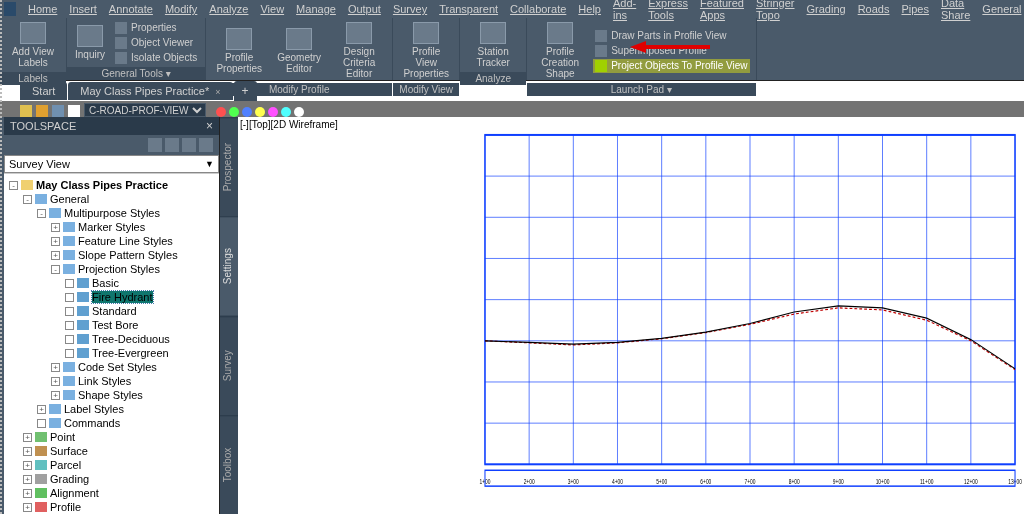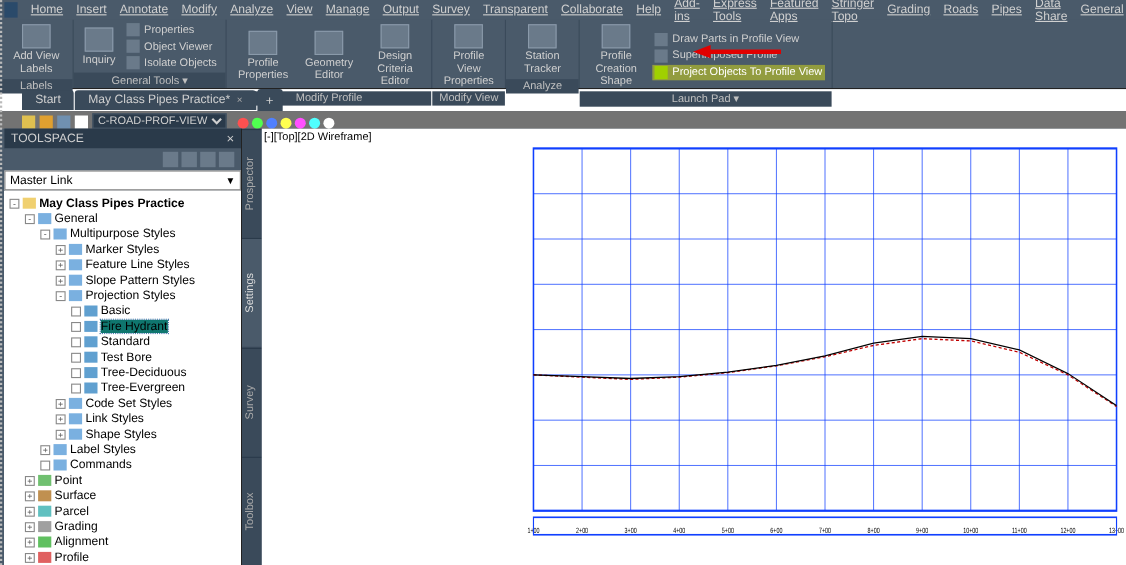--- a/index.html
+++ b/index.html
@@ -209,21 +209,21 @@
       <span>TOOLSPACE</span>
       <span class="close">×</span>
     </div>
     <div class="ts-icons">
       <span></span>
       <span></span>
       <span></span>
       <span></span>
     </div>
     <div class="master-view">
-      <span>Master Link</span>
+      <span>Survey View</span>
         <span class="v">▼</span>
     </div>
     <div class="tree" id="tree">
         <div class="tn">
           <span class="sp" style="width:0px"></span>
           <span class="tg">-</span>
           <span class="ic" style="background:#f0d070"></span>
           <span class="txt" style="font-weight:bold">May Class Pipes Practice</span>
         </div>
         <div class="tn">

